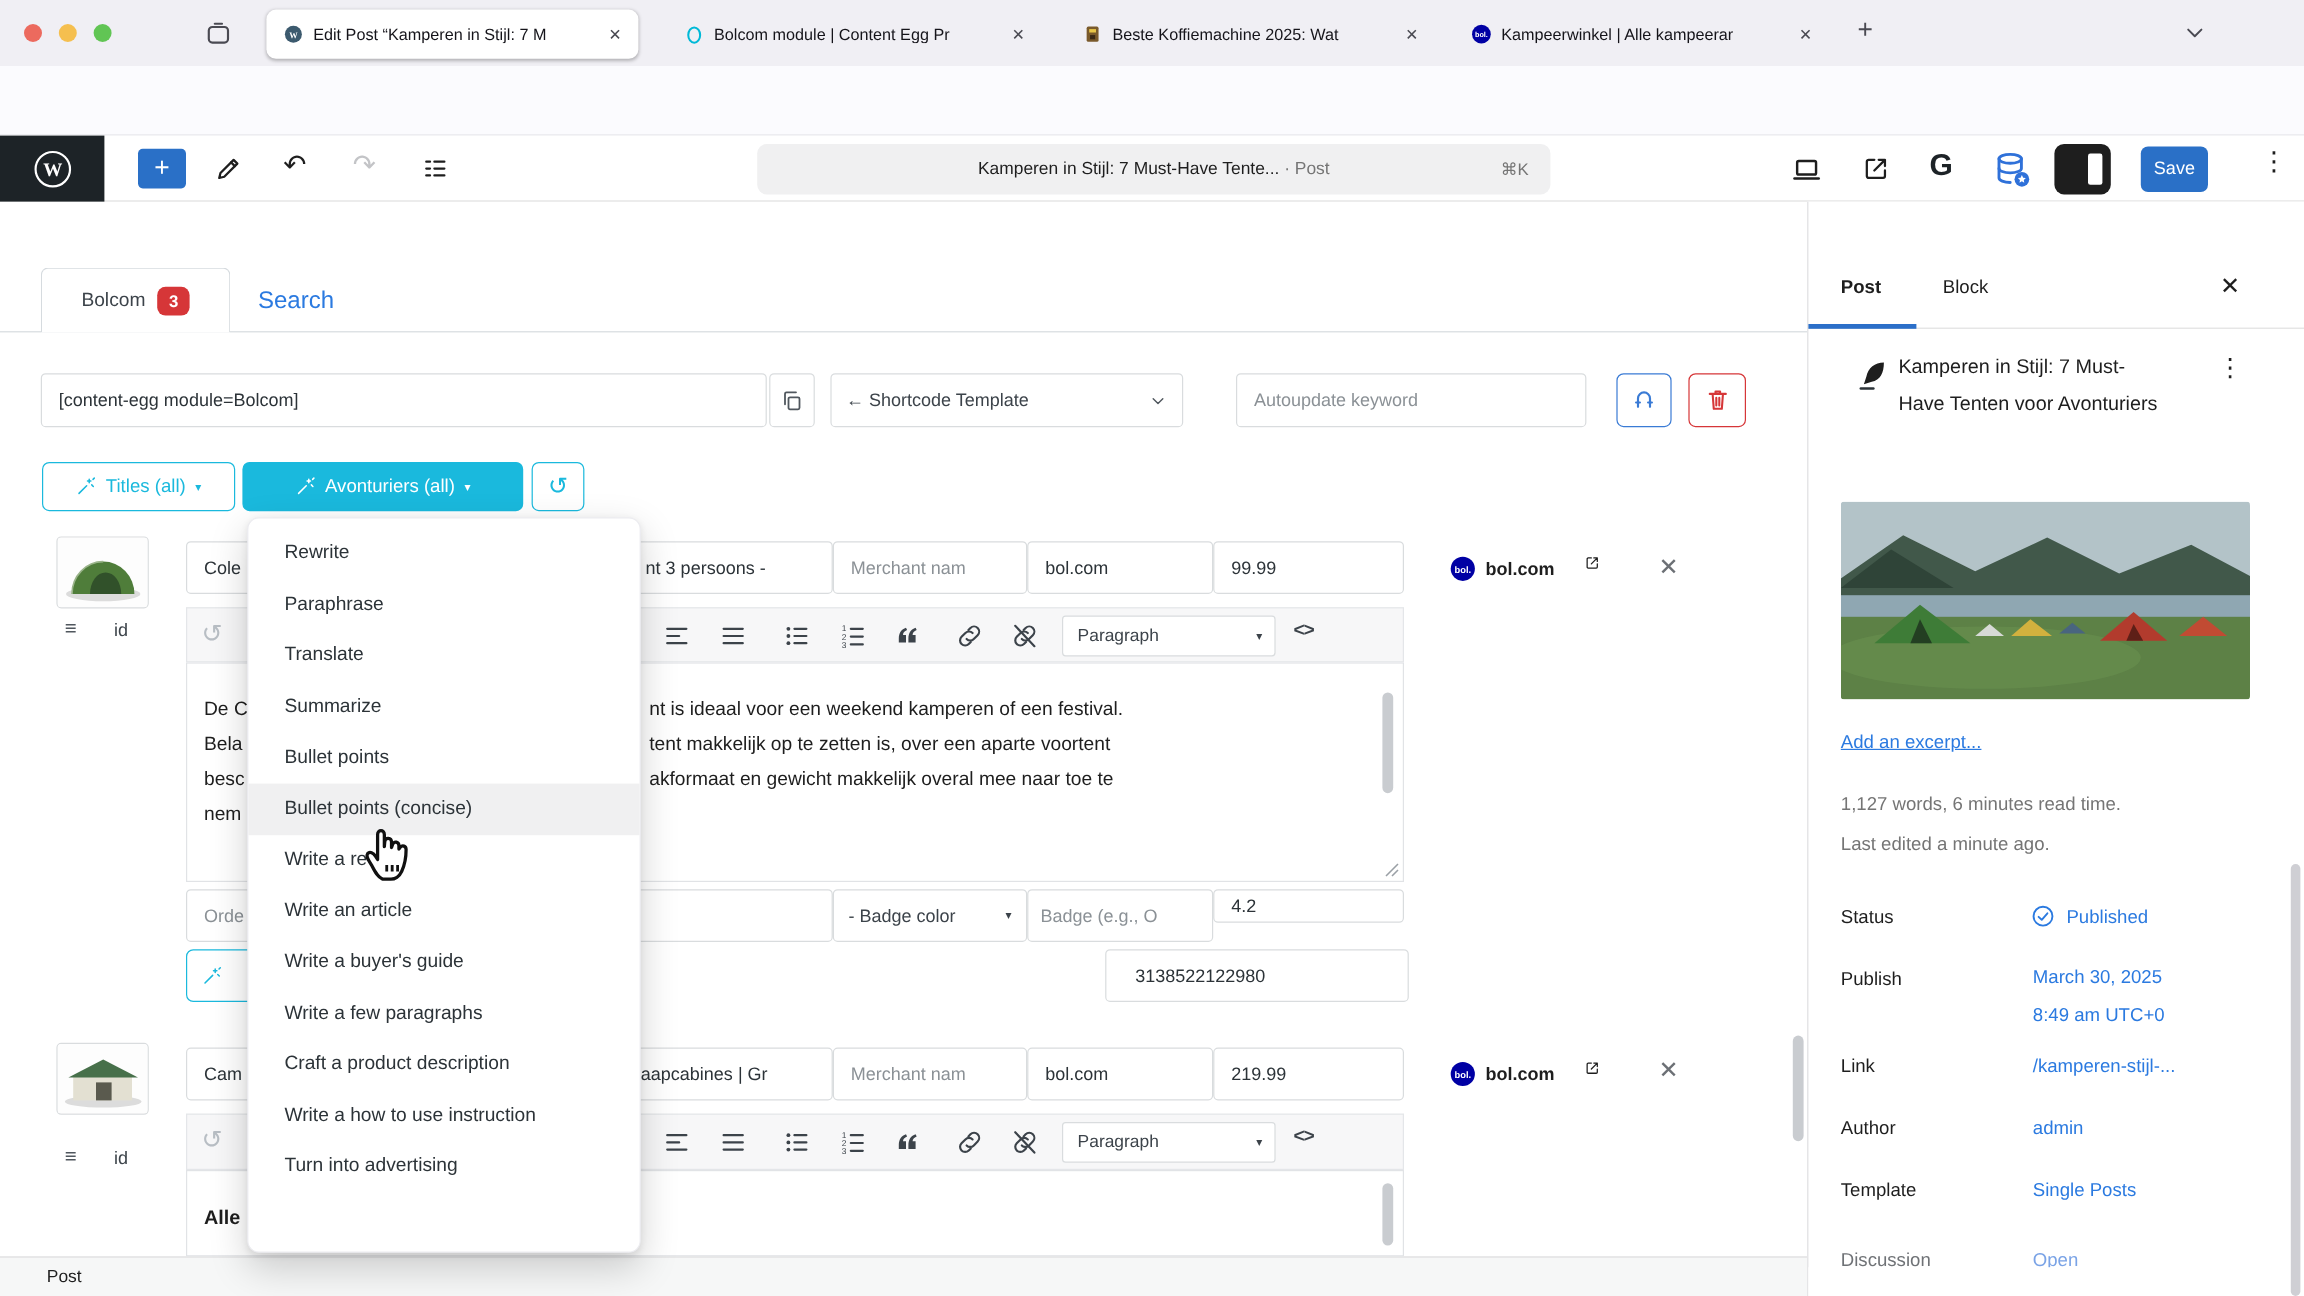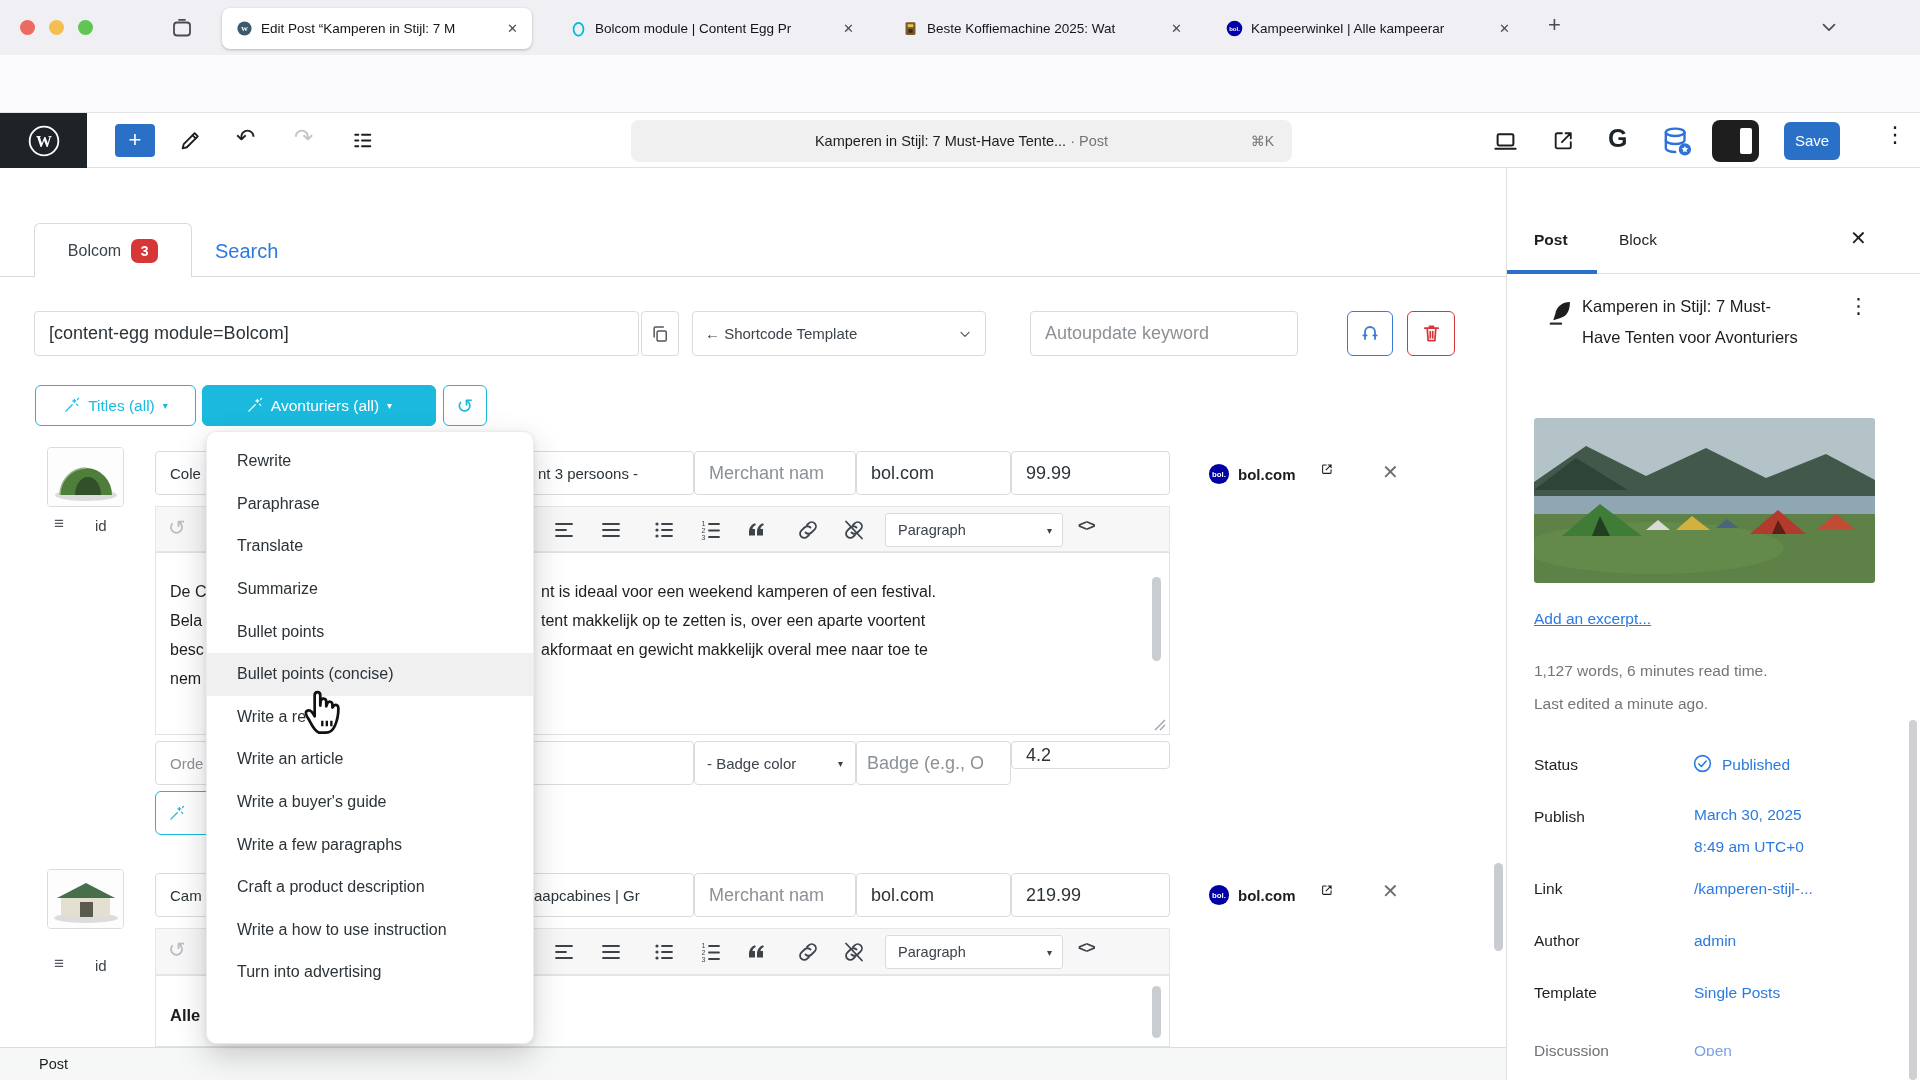--- a/index.html
+++ b/index.html
@@ -35,21 +35,21 @@
   .panelbtn{left:1712px;top:120px;width:47px;height:42px;background:#1e1e1e;border-radius:8px;}
   .panelbtn i{position:absolute;right:7px;top:8px;width:12px;height:26px;background:#fff;border-radius:2px;}
 
   
   .modline{left:0;top:276px;width:1506px;height:1px;background:#d6dbdf;}
   .modtab{left:34px;top:223px;width:158px;height:54px;background:#fff;border:1px solid #d6dbdf;border-bottom:none;border-radius:6px 6px 0 0;display:flex;align-items:center;justify-content:center;gap:10px;z-index:2;box-sizing:border-box;}
   .modtab .lb{font-size:16px;color:#3c434a;}
   .badge{min-width:17px;height:24px;padding:0 5px;background:#d63638;border-radius:7px;color:#fff;font-size:14px;font-weight:bold;display:flex;align-items:center;justify-content:center;}
   .searchtab{left:215px;top:240px;font-size:20px;color:#2b7ae0;}
 
-  .tin{border:1px solid #d9dcde;border-radius:4px;background:#fff;box-sizing:border-box;font-family:"Liberation Sans",sans-serif;font-size:18px;color:#2c3338;padding:0 14px;outline:none;}
+  .tin{border:1px solid #d9dcde;border-radius:4px;background:#fff;box-sizing:border-box;font-family:"Liberation Sans",sans-serif;font-size:15px;color:#2c3338;padding:0 14px;outline:none;}
   input.tin::placeholder{color:#8b9196;opacity:1;}
   .btnbox{border:1px solid #d9dcde;border-radius:4px;background:#fff;box-sizing:border-box;display:flex;align-items:center;justify-content:center;}
   .selbox{border:1px solid #d9dcde;border-radius:4px;background:#fff;box-sizing:border-box;display:flex;align-items:center;padding:0 12px;font-size:15px;color:#3c434a;}
   .selbox .grow{flex:1;white-space:nowrap;overflow:hidden;}
   .cybtn{border:1.5px solid #1ab9dd;border-radius:6px;background:#fff;box-sizing:border-box;display:flex;align-items:center;justify-content:center;gap:8px;font-size:15.5px;color:#1ab9dd;}
   .cybtn.fill{background:#1ab9dd;color:#fff;border-color:#1ab9dd;}
   .caret{font-size:10px;}
 
   .frag{position:absolute;top:0;line-height:44px;font-size:15px;color:#2c3338;white-space:nowrap;}
   .frag.ph{color:#8b9196;}
@@ -398,21 +398,21 @@
       <svg width="20" height="20">
         <use href="#i-copy"></use>
       </svg>
     </div>
   <div class="abs selbox" style="left:692px;top:311px;width:294px;height:45px">
     <span class="grow">← Shortcode Template</span>
     <svg width="16" height="16" style="color:#50575e">
         <use href="#i-chev"></use>
       </svg>
   </div>
-  <input class="abs tin" style="left: 1030px; top: 311px; width: 268px; height: 45px;" placeholder="Autoupdate keyword">
+  <input class="abs tin" style="left: 1030px; top: 311px; width: 292px; height: 45px;" placeholder="Autoupdate keyword">
   <div class="abs btnbox" style="left:1347px;top:311px;width:46px;height:45px;border-color:#3a7bd5;border-radius:6px;color:#3a7bd5">
       <svg width="24" height="24">
         <use href="#i-magnet"></use>
       </svg>
     </div>
   <div class="abs btnbox" style="left:1407px;top:311px;width:48px;height:45px;border-color:#d63638;border-radius:6px;color:#d63638">
       <svg width="23" height="23">
         <use href="#i-trash"></use>
       </svg>
     </div>
@@ -530,20 +530,21 @@
     <span class="caret" style="margin-left:-6px">▾</span>
   </div>
   <input class="abs tin" style="left: 856px; top: 741px; width: 155px; height: 44px; padding: 0px 10px;" placeholder="Badge (e.g., O">
   <input class="abs tin" style="left: 1011px; top: 741px; width: 159px; height: 28px;" value="4.2">
 
   <div class="abs cybtn" style="left:155px;top:791px;width:260px;height:44px;justify-content:flex-start;padding-left:12px">
     <svg width="17" height="17">
         <use href="#i-wand"></use>
       </svg>
   </div>
+  <input class="abs tin" style="left: 921px; top: 791px; width: 253px; height: 44px; padding-left: 24px;" value="3138522122980">
 
   <div class="abs thumb" style="left:47px;top:869px;width:75px;height:58px">
       <svg width="75" height="58">
         <use href="#i-tent-cabin"></use>
       </svg>
     </div>
   <div class="abs drag" style="left:54px;top:954px">≡</div>
   <div class="abs idlb" style="left:95px;top:957px">id</div>
 
   <div class="abs rowfield" style="left:155px;top:873px;width:539px;height:44px">

